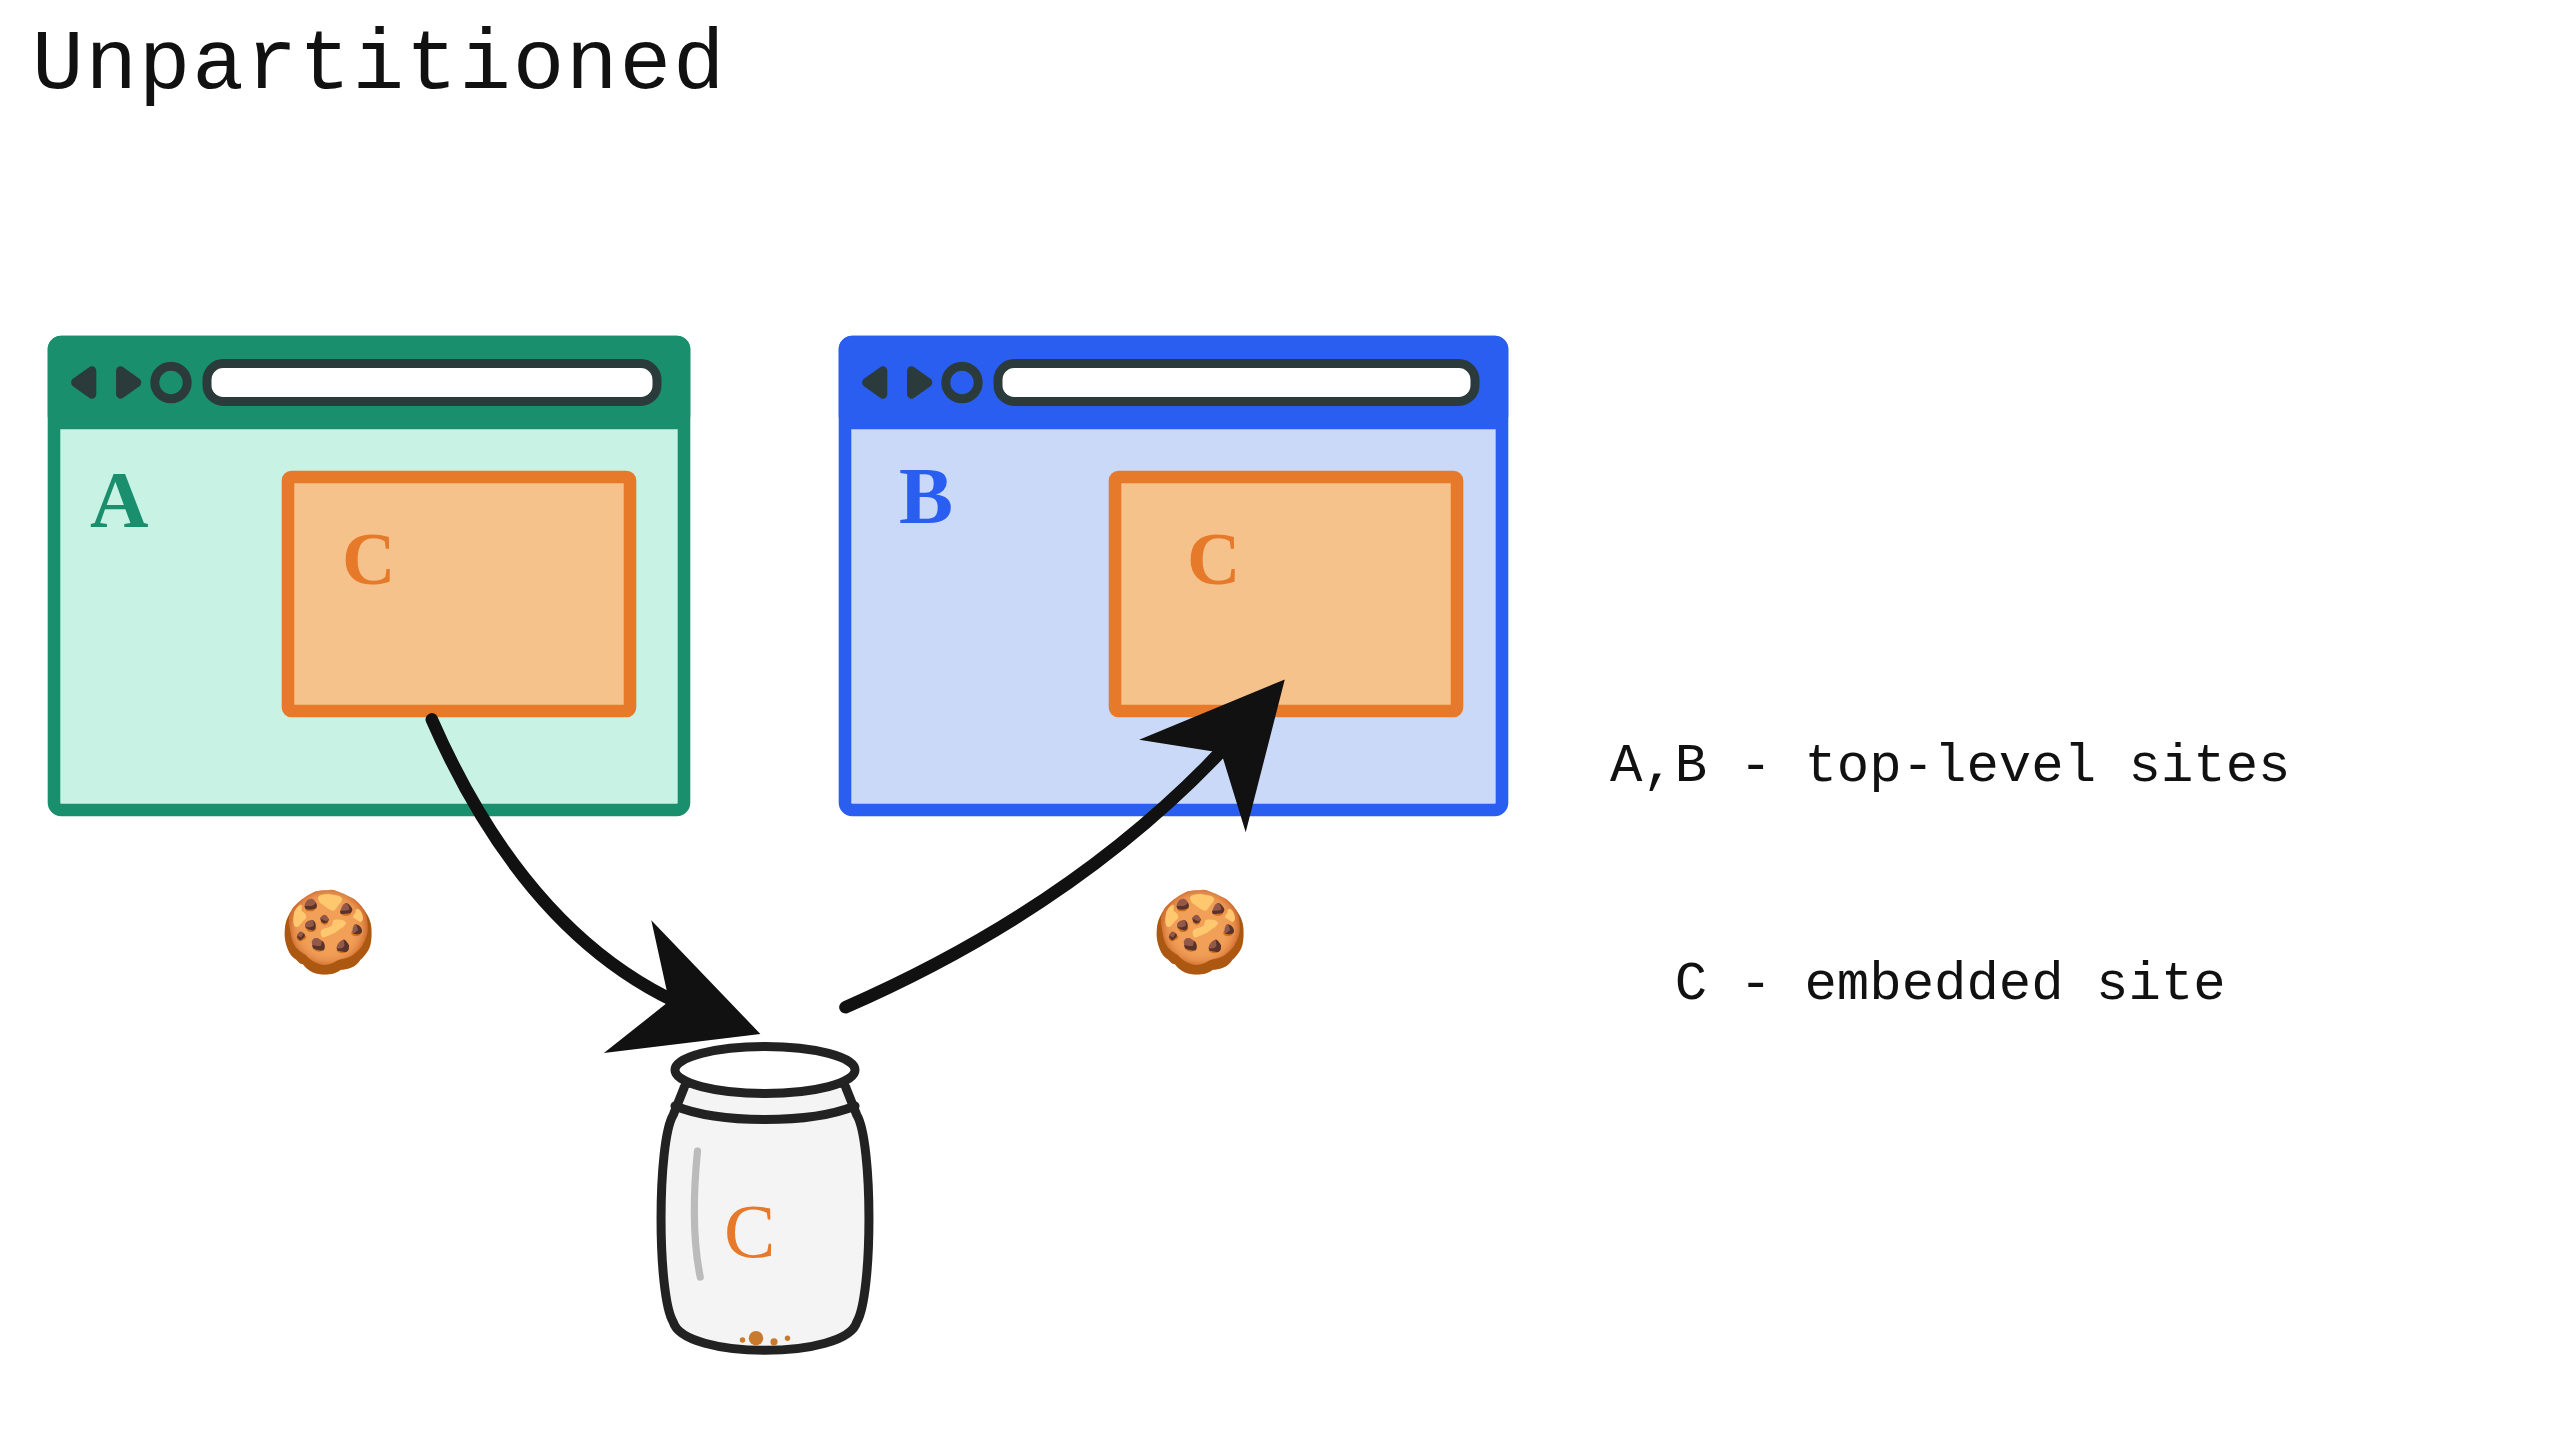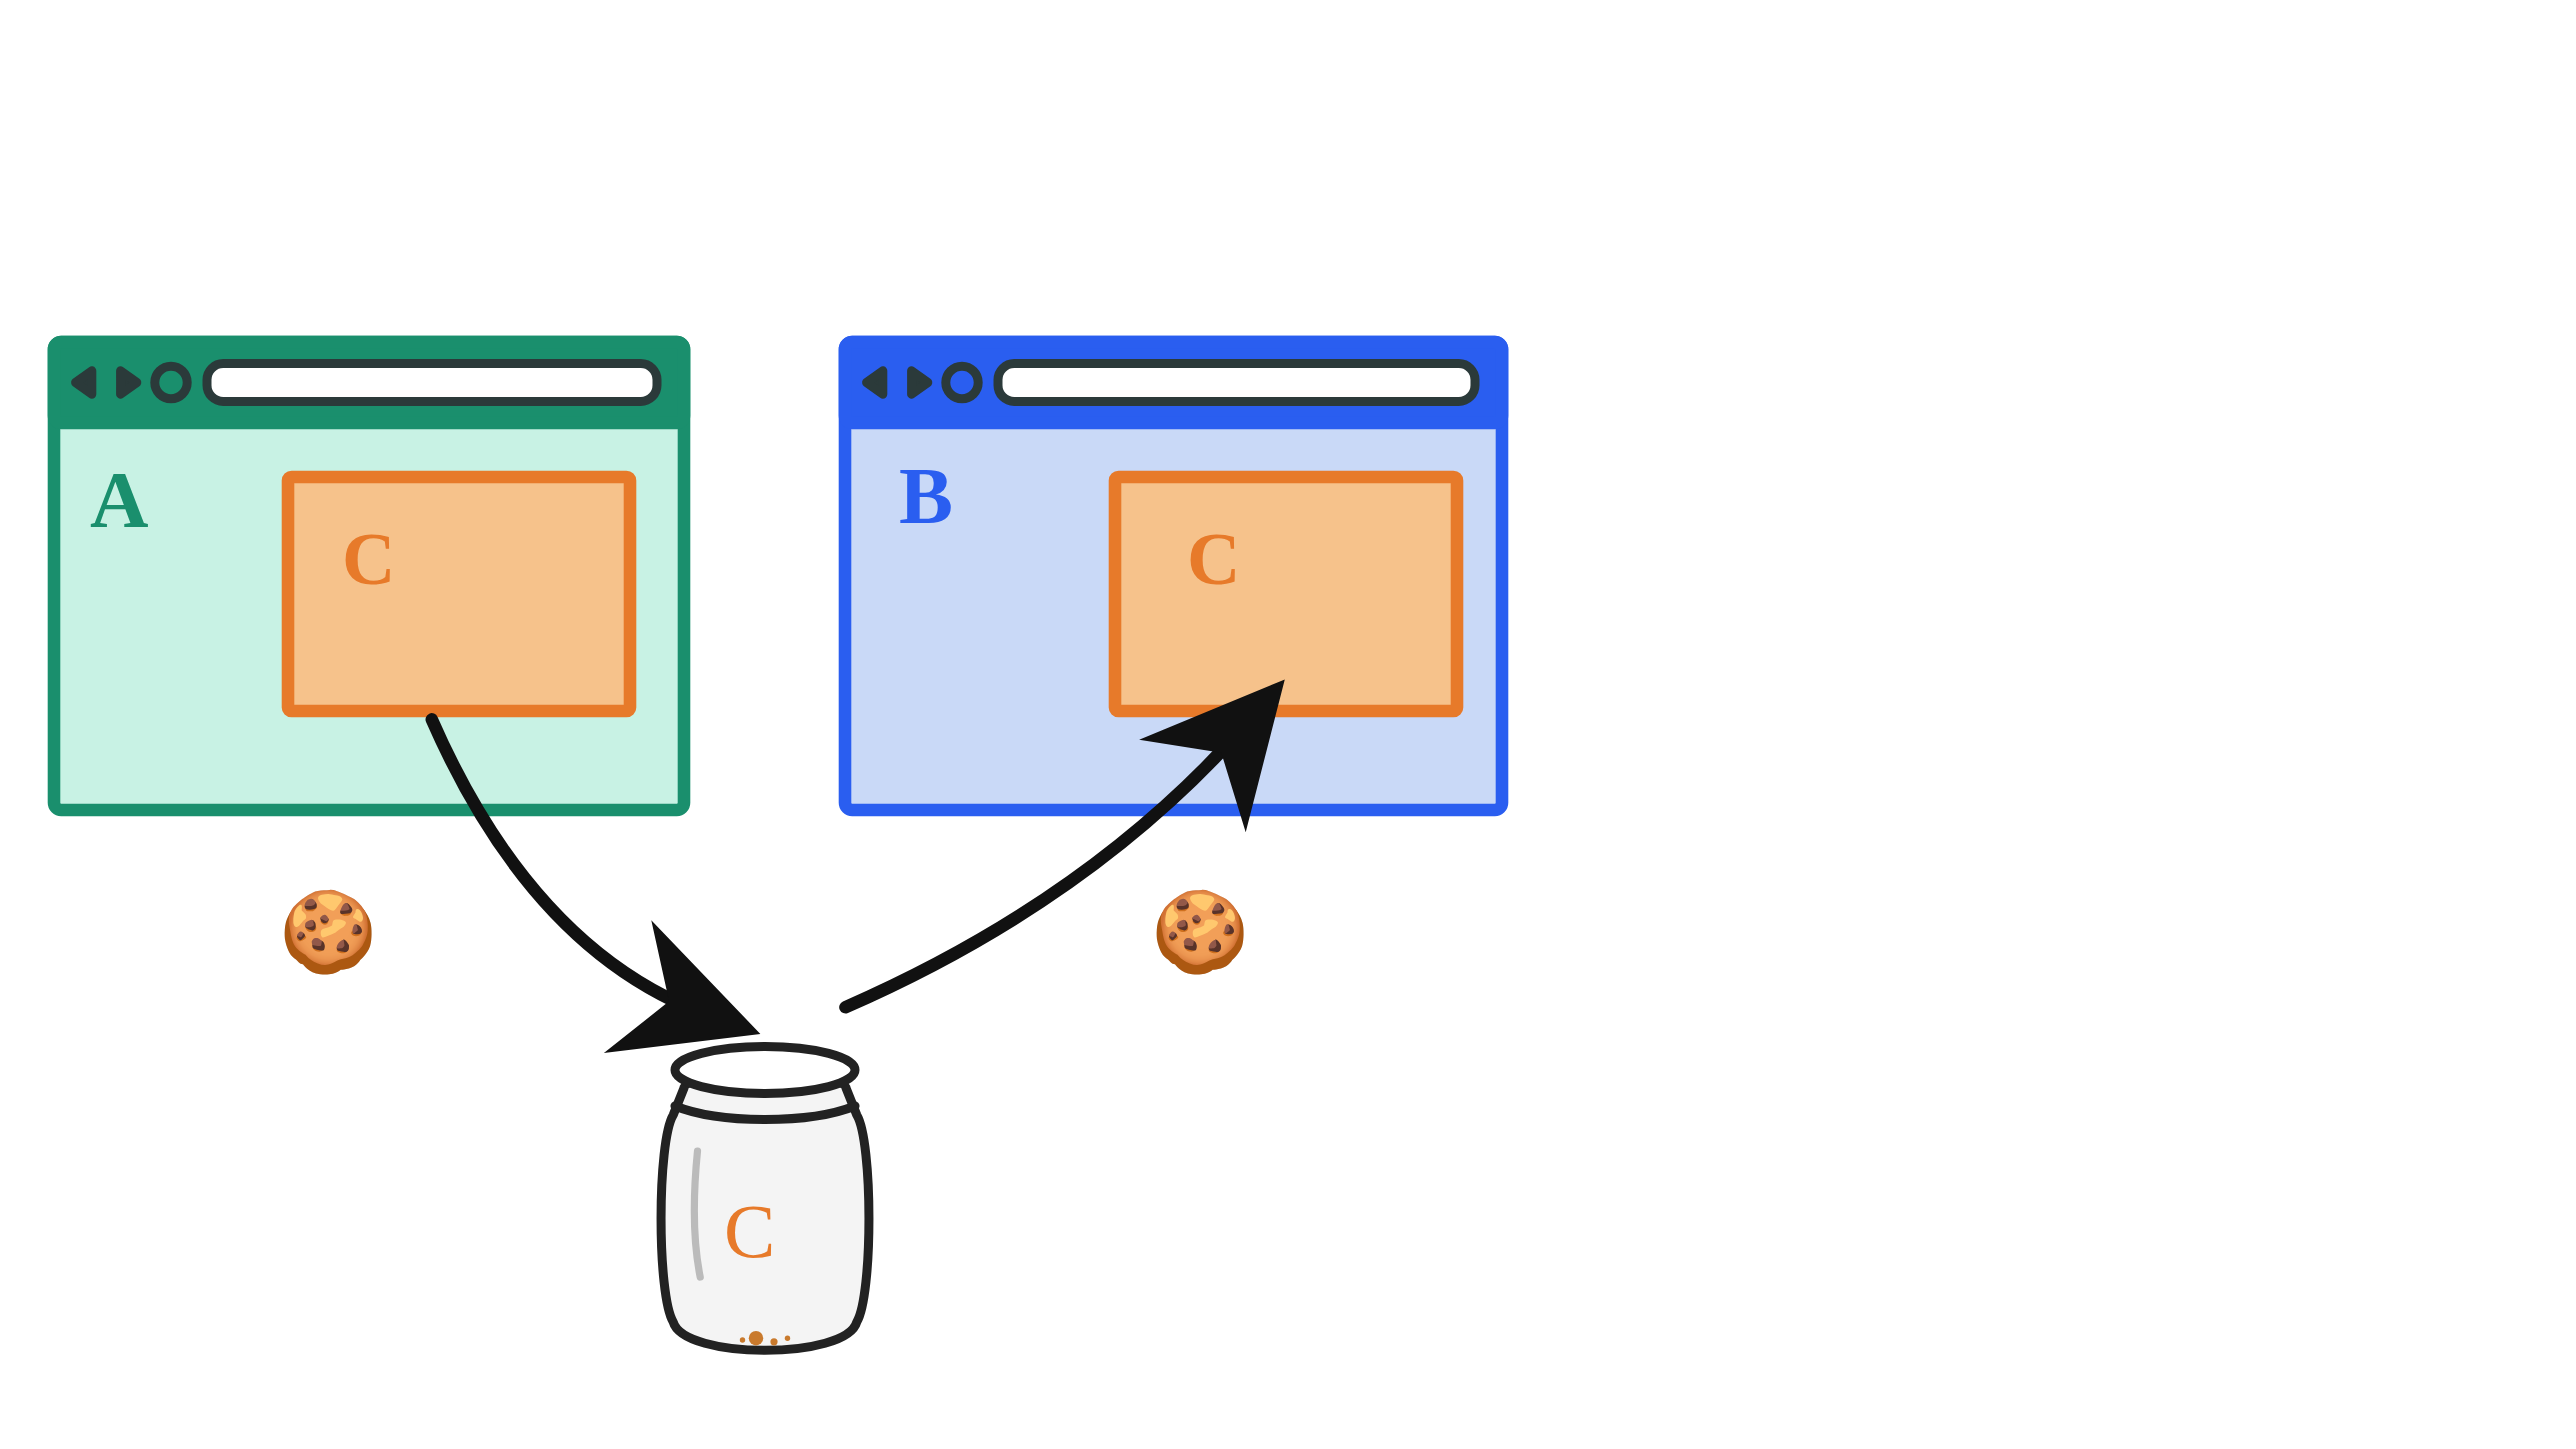--- a/index.html
+++ b/index.html
@@ -8,21 +8,26 @@
   .legend{position:absolute;left:1610px;top:585px;font-size:54px;color:#111;line-height:1.35;white-space:pre;}
   .site-label{position:absolute;font-family:"Comic Sans MS","Bradley Hand","Segoe Script",cursive;font-size:81px;font-weight:600;}
   .jar-label{position:absolute;font-family:"Comic Sans MS","Bradley Hand","Segoe Script",cursive;font-size:77px;color:#e77a2a;}
   .cookie{position:absolute;font-size:79px;line-height:1;filter:drop-shadow(0 0.9px 0 rgba(0,0,0,.15));}
   svg{position:absolute;overflow:visible;}
 </style>
 </head>
 <body>
 <div id="stage">
 
+<div class="title">Unpartitioned</div>
 
+<div class="legend">
+  <div>A,B - top-level sites</div>
+  <div>  C - embedded site</div>
+</div>
 
 <svg width="666" height="504" style="left:36px;top:324px;" viewBox="0 0 740 560">
   <g fill="none" stroke="#1a8f6d" stroke-width="14" stroke-linejoin="round" stroke-linecap="round">
     <rect x="20" y="20" width="700" height="520" rx="8" fill="#c8f2e4"></rect>
     <rect x="20" y="20" width="700" height="90" rx="8" fill="#1a8f6d" stroke="#1a8f6d"></rect>
   </g>
   <g stroke="#2b3a3a" stroke-width="10" fill="none" stroke-linecap="round" stroke-linejoin="round">
     <path d="M62 78 L44 65 L62 52 Z" fill="#2b3a3a"></path>
     <path d="M94 52 L112 65 L94 78 Z" fill="#2b3a3a"></path>
     <circle cx="150" cy="65" r="18"></circle>

